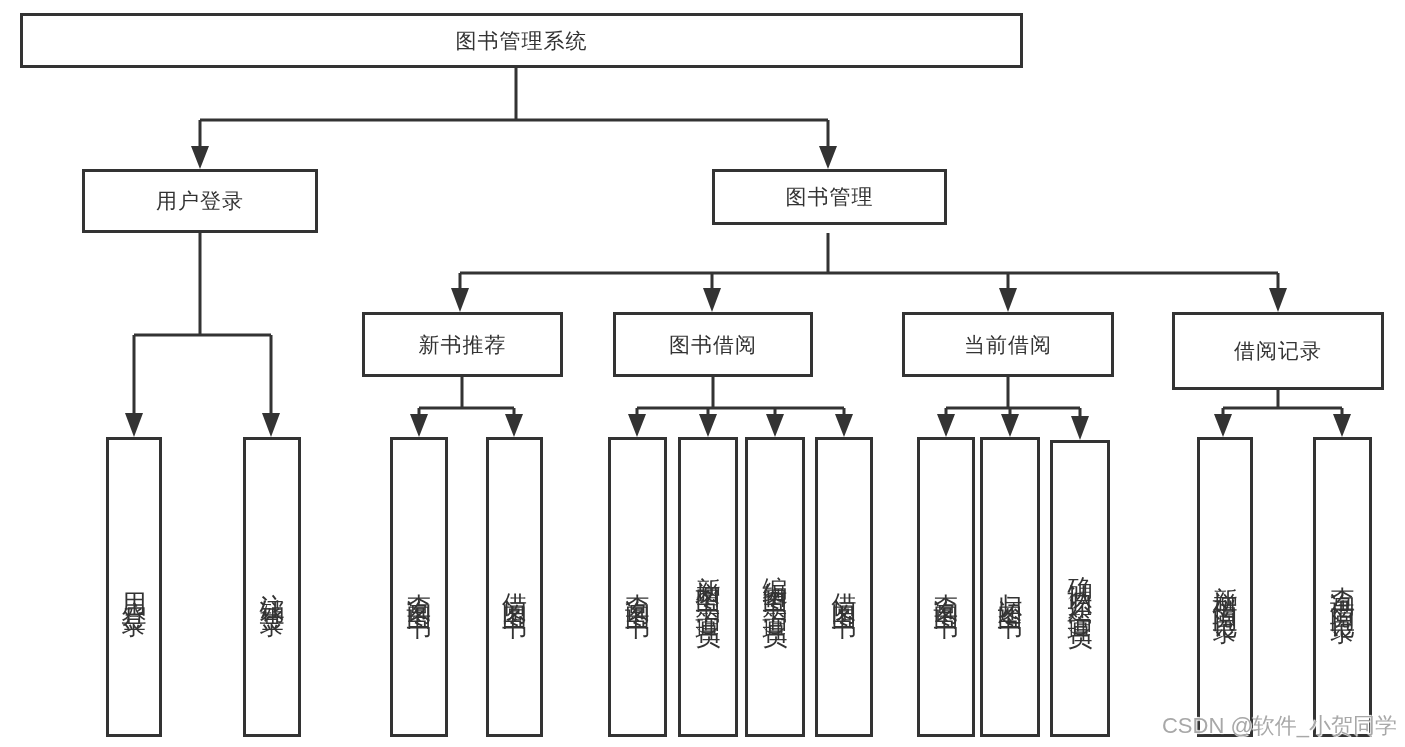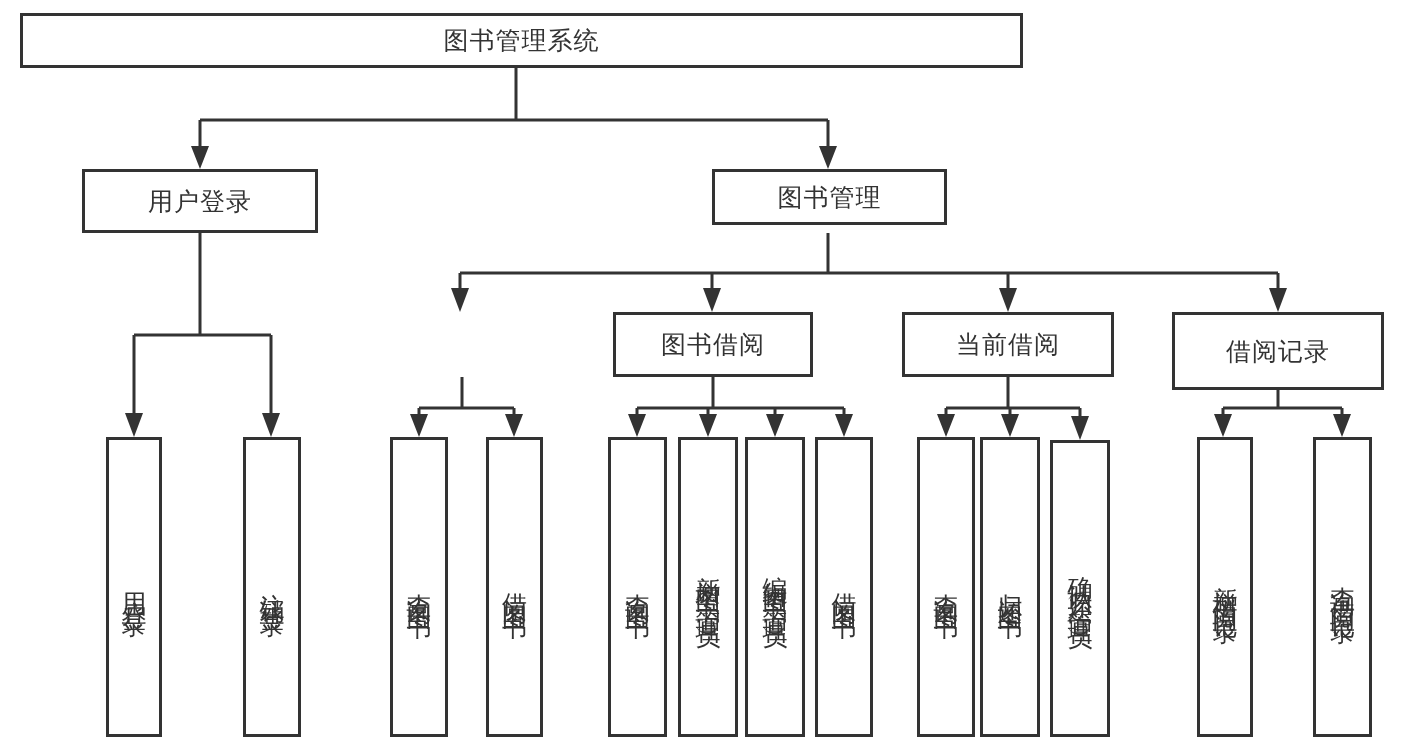--- a/index.html
+++ b/index.html
@@ -26,21 +26,21 @@
     position: absolute;
     box-sizing: border-box;
     border: 3px solid #333333;
     background: #ffffff;
     display: flex;
     align-items: center;
     justify-content: center;
     color: #333333;
   }
   .node.h span {
-    font-size: 25px;
+    font-size: 21px;
     letter-spacing: 1px;
     white-space: nowrap;
   }
   .node.v span {
     writing-mode: vertical-rl;
     text-orientation: mixed;
     font-size: 25px;
     letter-spacing: 7px;
     line-height: 1;
   }
@@ -94,20 +94,23 @@
     <span>图书管理系统</span>
   </div>
 
   <div class="node h" style="left:82px;top:169px;width:236px;height:64px">
     <span>用户登录</span>
   </div>
   <div class="node h" style="left:712px;top:169px;width:235px;height:56px">
     <span>图书管理</span>
   </div>
 
+  <div class="node h" style="left:362px;top:312px;width:201px;height:65px">
+    <span>新书推荐</span>
+  </div>
   <div class="node h" style="left:902px;top:312px;width:212px;height:65px">
     <span>当前借阅</span>
   </div>
   <div class="node h" style="left:613px;top:312px;width:200px;height:65px">
     <span>图书借阅</span>
   </div>
   <div class="node h" style="left:1172px;top:312px;width:212px;height:78px">
     <span>借阅记录</span>
   </div>
 
@@ -148,14 +151,15 @@
     <span>确认归还（管理员）</span>
   </div>
 
   <div class="node v" style="left:1197px;top:437px;width:56px;height:300px">
     <span>新增借阅记录</span>
   </div>
   <div class="node v" style="left:1313px;top:437px;width:59px;height:300px">
     <span>查询借阅记录</span>
   </div>
 
+  <div class="watermark">CSDN @软件_小贺同学</div>
 
 </div>
 
 </body></html>

